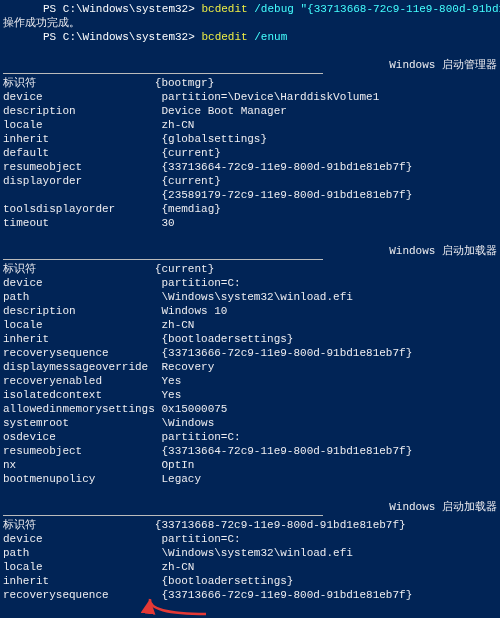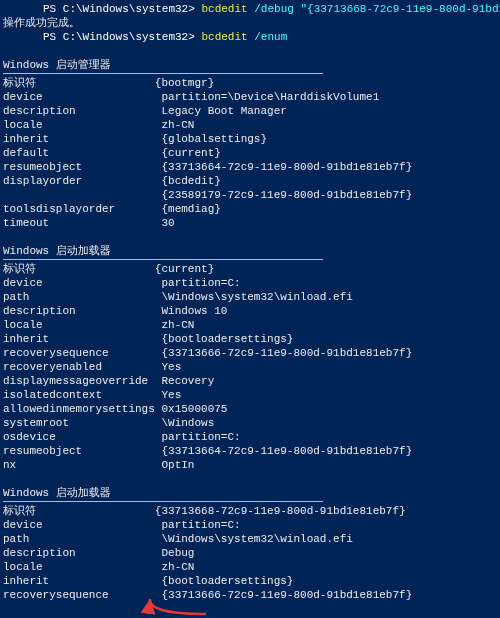--- a/index.html
+++ b/index.html
@@ -13,21 +13,21 @@
     height: 618px;
     overflow: hidden;
     padding: 2px 3px;
     position: relative;
   }
   .prompt-line { white-space: pre; }
   .yellow { color: #EEEE44; }
   .white { color: #FFFFFF; padding-left: 40px; }
   .cyan { color: #44FFFF; }
   .plain { color: #EEEDF0; }
-  .section-title { white-space: pre; }
+  .section-title { white-space: pre; text-align: right; }
   .hr {
     border: none;
     border-top: 1px solid #BBBBBB;
     width: 320px;
     margin: 1px 0 2px 0;
   }
   .row { white-space: pre; }
   .arrow {
     position: absolute;
     bottom: 2px;
@@ -46,62 +46,62 @@
 
 <div class="prompt-line"><span class="white">PS C:\Windows\system32&gt;</span><span class="yellow"> bcdedit</span><span class="cyan"> /enum</span></div>
 
 <div class="blank"></div>
 
 <div class="section-title">Windows 启动管理器</div>
 <hr class="hr">
 <div id="sec1-rows">
     <div class="row">标识符                  {bootmgr}</div>
     <div class="row">device                  partition=\Device\HarddiskVolume1</div>
-    <div class="row">description             Legacy Boot Manager</div>
+    <div class="row">description             Device Boot Manager</div>
     <div class="row">locale                  zh-CN</div>
     <div class="row">inherit                 {globalsettings}</div>
     <div class="row">default                 {current}</div>
     <div class="row">resumeobject            {33713664-72c9-11e9-800d-91bd1e81eb7f}</div>
-    <div class="row">displayorder            {bcdedit}</div>
+    <div class="row">displayorder            {current}</div>
     <div class="row">                        {23589179-72c9-11e9-800d-91bd1e81eb7f}</div>
     <div class="row">toolsdisplayorder       {memdiag}</div>
     <div class="row">timeout                 30</div>
   </div>
 
 <div class="blank"></div>
 
 <div class="section-title">Windows 启动加载器</div>
 <hr class="hr">
 <div id="sec2-rows">
     <div class="row">标识符                  {current}</div>
     <div class="row">device                  partition=C:</div>
     <div class="row">path                    \Windows\system32\winload.efi</div>
     <div class="row">description             Windows 10</div>
     <div class="row">locale                  zh-CN</div>
     <div class="row">inherit                 {bootloadersettings}</div>
     <div class="row">recoverysequence        {33713666-72c9-11e9-800d-91bd1e81eb7f}</div>
+    <div class="row">displaymessageoverride  Recovery</div>
     <div class="row">recoveryenabled         Yes</div>
-    <div class="row">displaymessageoverride  Recovery</div>
     <div class="row">isolatedcontext         Yes</div>
     <div class="row">allowedinmemorysettings 0x15000075</div>
     <div class="row">systemroot              \Windows</div>
     <div class="row">osdevice                partition=C:</div>
     <div class="row">resumeobject            {33713664-72c9-11e9-800d-91bd1e81eb7f}</div>
     <div class="row">nx                      OptIn</div>
+    <div class="row">bootmenupolicy          Legacy</div>
   </div>
 
 <div class="blank"></div>
 
 <div class="section-title">Windows 启动加载器</div>
 <hr class="hr">
 <div id="sec3-rows">
     <div class="row">标识符                  {33713668-72c9-11e9-800d-91bd1e81eb7f}</div>
     <div class="row">device                  partition=C:</div>
     <div class="row">path                    \Windows\system32\winload.efi</div>
-    <div class="row">description             Debug</div>
     <div class="row">locale                  zh-CN</div>
     <div class="row">inherit                 {bootloadersettings}</div>
     <div class="row">recoverysequence        {33713666-72c9-11e9-800d-91bd1e81eb7f}</div>
   </div>
 
 <svg class="arrow" viewBox="0 0 120 20">
   <defs>
     <marker id="ah" markerWidth="8" markerHeight="8" refX="6" refY="3" orient="auto">
       <path d="M0,0 L6,3 L0,6 Z" fill="#E53935"></path>
     </marker>

